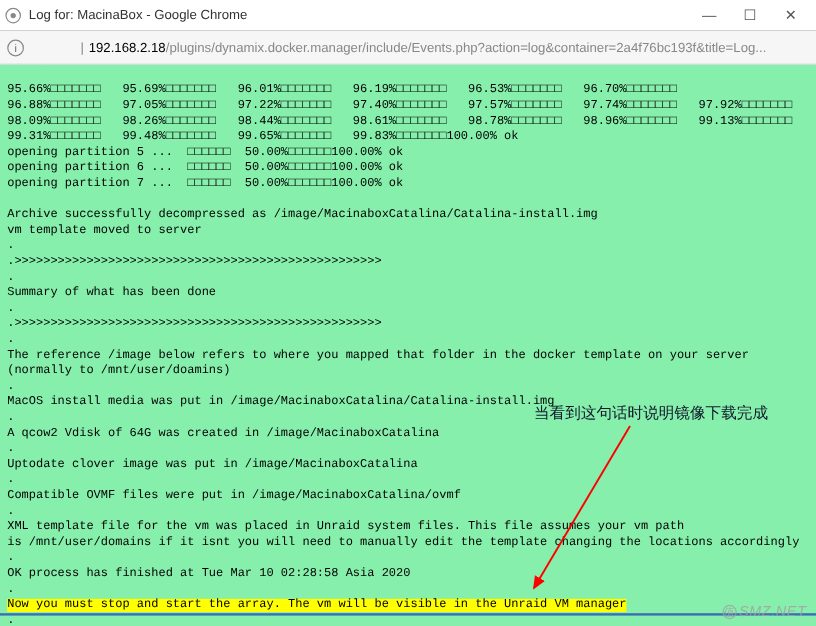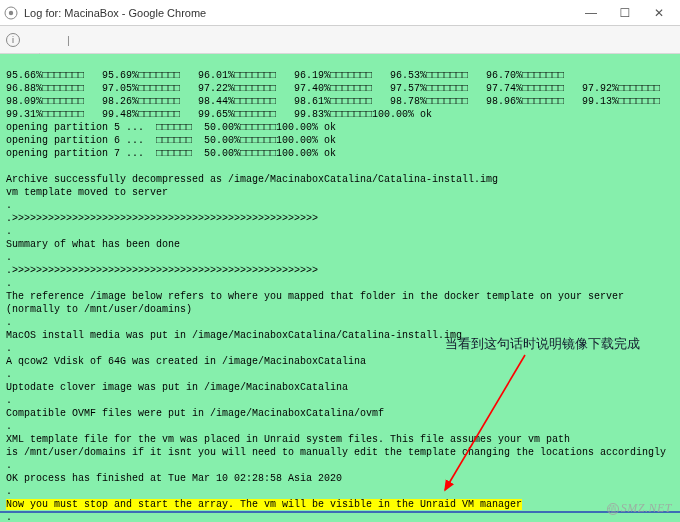--- a/index.html
+++ b/index.html
@@ -77,21 +77,21 @@
     white-space: nowrap;
   }
   .arrow {
     position: absolute;
     pointer-events: none;
   }
   .watermark {
     position: absolute;
     right: 8px;
     bottom: 6px;
-    font-family: Liberation Serif, serif;
+    font-family: Liberation Sans, sans-serif;
     font-size: 12px;
     color: rgba(160,160,160,0.8);
     letter-spacing: 0.5px;
     font-style: italic;
   }
   .watermark .ico {
     display: inline-block;
     width: 12px; height: 12px;
     border: 1px solid rgba(160,160,160,0.8);
     border-radius: 50%;
@@ -124,20 +124,21 @@
     <div class="winbtn">—</div>
     <div class="winbtn">☐</div>
     <div class="winbtn close">✕</div>
   </div>
 </div>
 
 <div class="addrbar">
   <span class="info-icon">i</span>
   <span class="insecure">不安全</span>
   <span style="margin:0 4px;color:#888;">|</span>
+  <span class="url"><span class="host">192.168.2.18</span><span class="path">/plugins/dynamix.docker.manager/include/Events.php?action=log&amp;container=2a4f76bc193f&amp;title=Log...</span></span>
 </div>
 
 <div class="content">
 <span>95.66%□□□□□□□   95.69%□□□□□□□   96.01%□□□□□□□   96.19%□□□□□□□   96.53%□□□□□□□   96.70%□□□□□□□</span>
 <span>96.88%□□□□□□□   97.05%□□□□□□□   97.22%□□□□□□□   97.40%□□□□□□□   97.57%□□□□□□□   97.74%□□□□□□□   97.92%□□□□□□□</span>
 <span>98.09%□□□□□□□   98.26%□□□□□□□   98.44%□□□□□□□   98.61%□□□□□□□   98.78%□□□□□□□   98.96%□□□□□□□   99.13%□□□□□□□</span>
 <span>99.31%□□□□□□□   99.48%□□□□□□□   99.65%□□□□□□□   99.83%□□□□□□□100.00% ok</span>
 <span>opening partition 5 ...  □□□□□□  50.00%□□□□□□100.00% ok</span>
 <span>opening partition 6 ...  □□□□□□  50.00%□□□□□□100.00% ok</span>
 <span>opening partition 7 ...  □□□□□□  50.00%□□□□□□100.00% ok</span>

